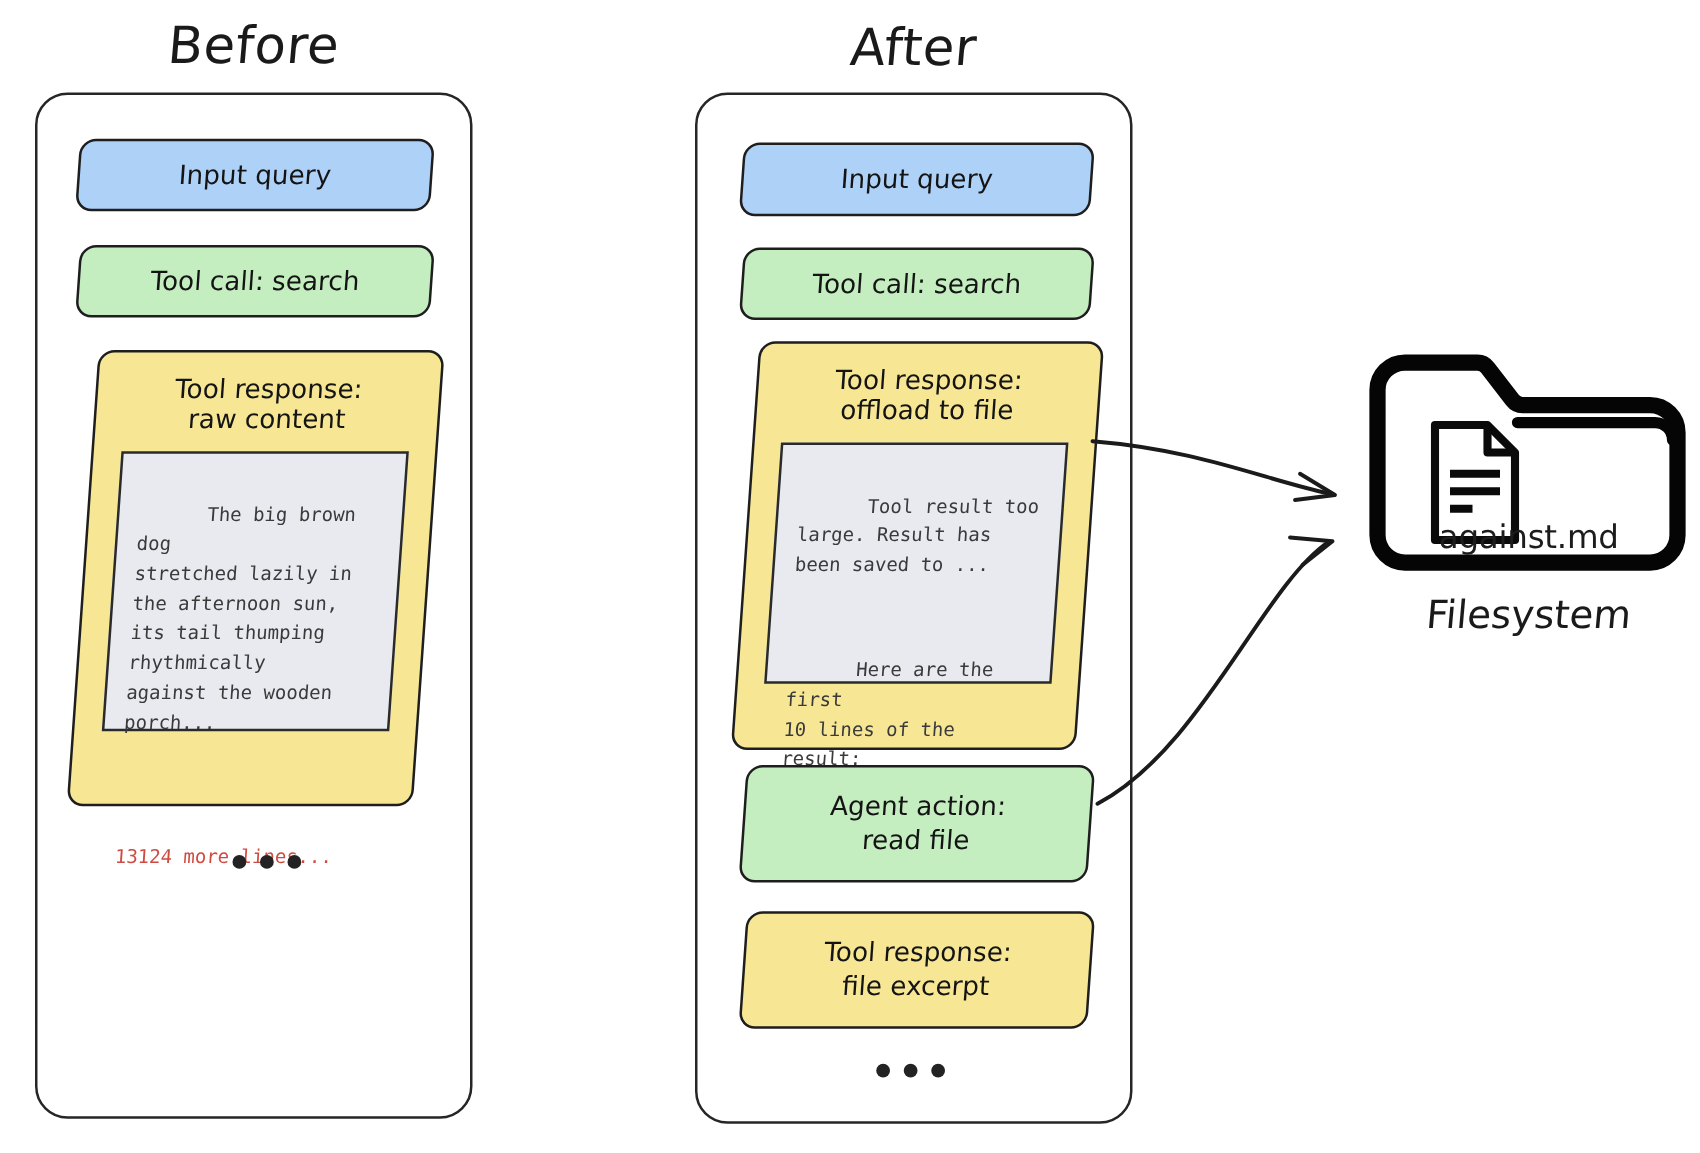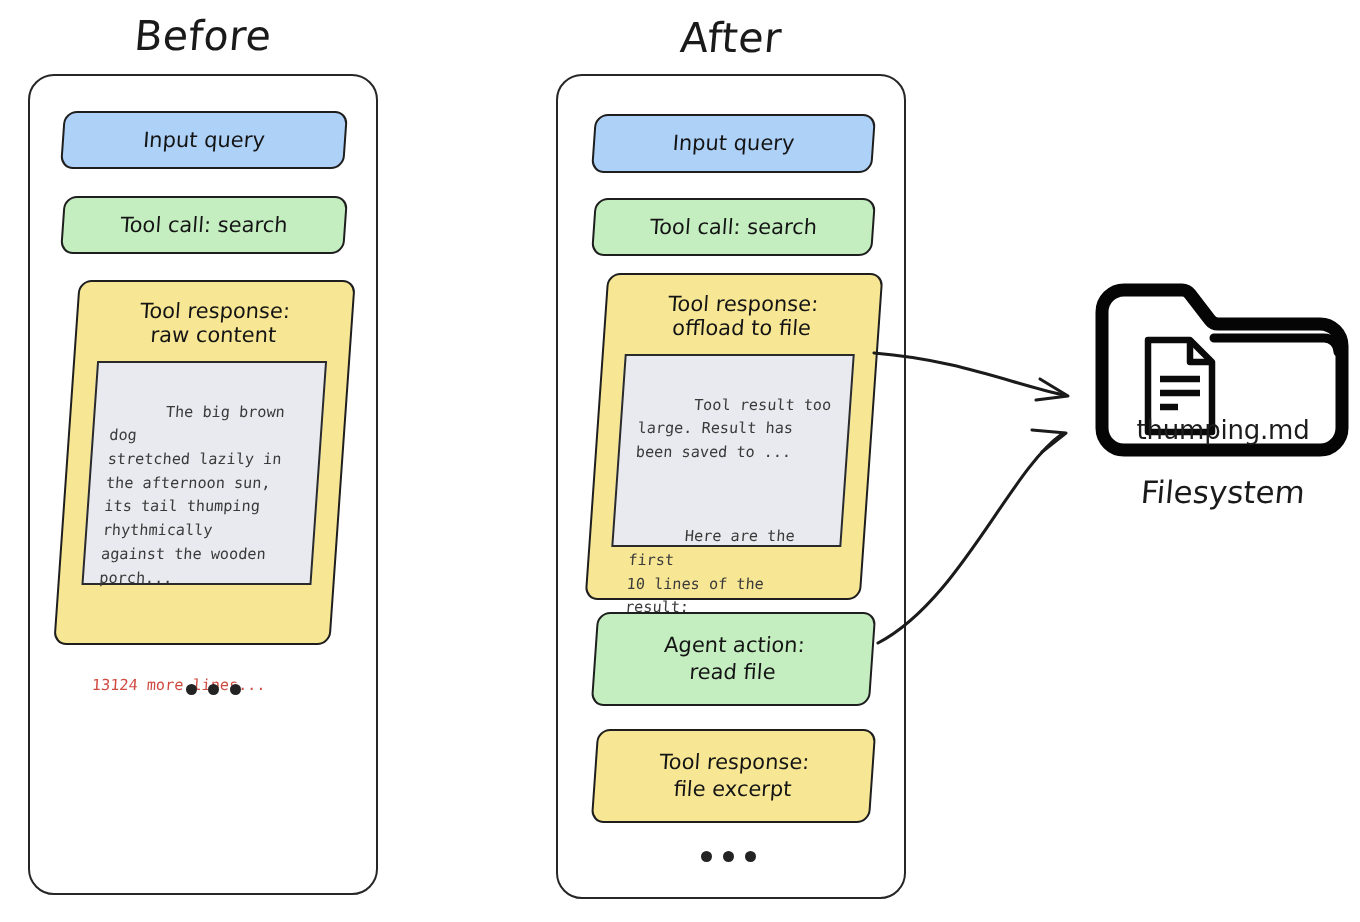--- a/index.html
+++ b/index.html
@@ -261,18 +261,18 @@
                  L 126 156
                  L 62 156
                  Z" fill="#ffffff" stroke="#0a0a0a" stroke-width="6.5" stroke-linejoin="round"></path>
         <path d="M 104 64 L 104 86 L 126 86" fill="none" stroke="#0a0a0a" stroke-width="6.5" stroke-linejoin="round"></path>
         <line x1="74" y1="103" x2="114" y2="103" stroke="#0a0a0a" stroke-width="6.5" stroke-linecap="butt"></line>
         <line x1="74" y1="117" x2="114" y2="117" stroke="#0a0a0a" stroke-width="6.5" stroke-linecap="butt"></line>
         <line x1="74" y1="131" x2="92" y2="131" stroke="#0a0a0a" stroke-width="6.5" stroke-linecap="butt"></line>
       </g>
     </svg>
 
-    <div id="file-name-label">thumping.md</div>
+    <div id="file-name-label">against.md</div>
 
     <div id="filesystem-label">Filesystem</div>
   </div>
 
 </div>
 
 </body></html>

